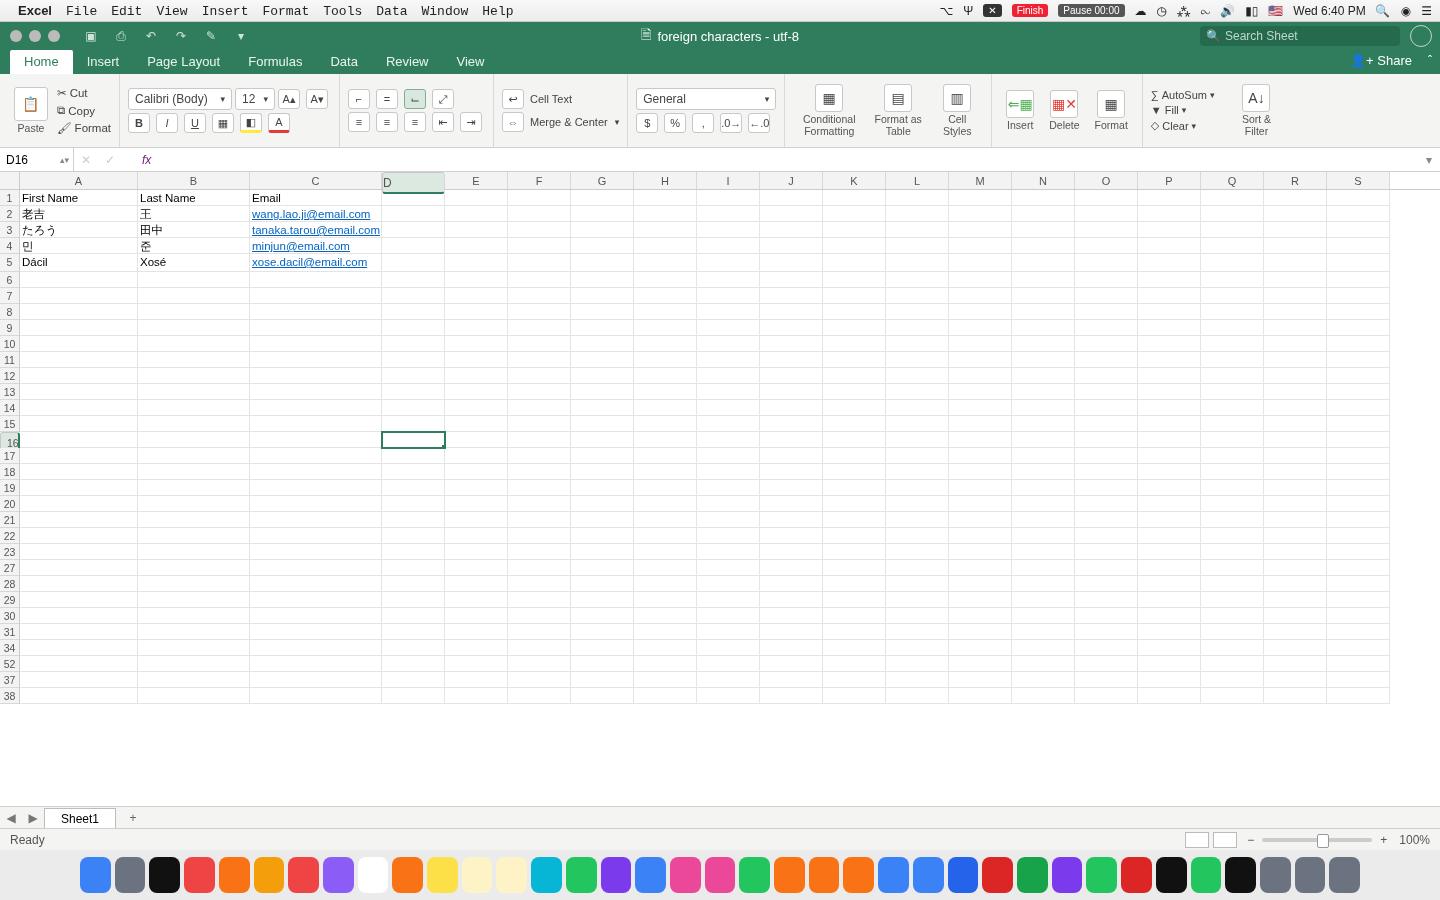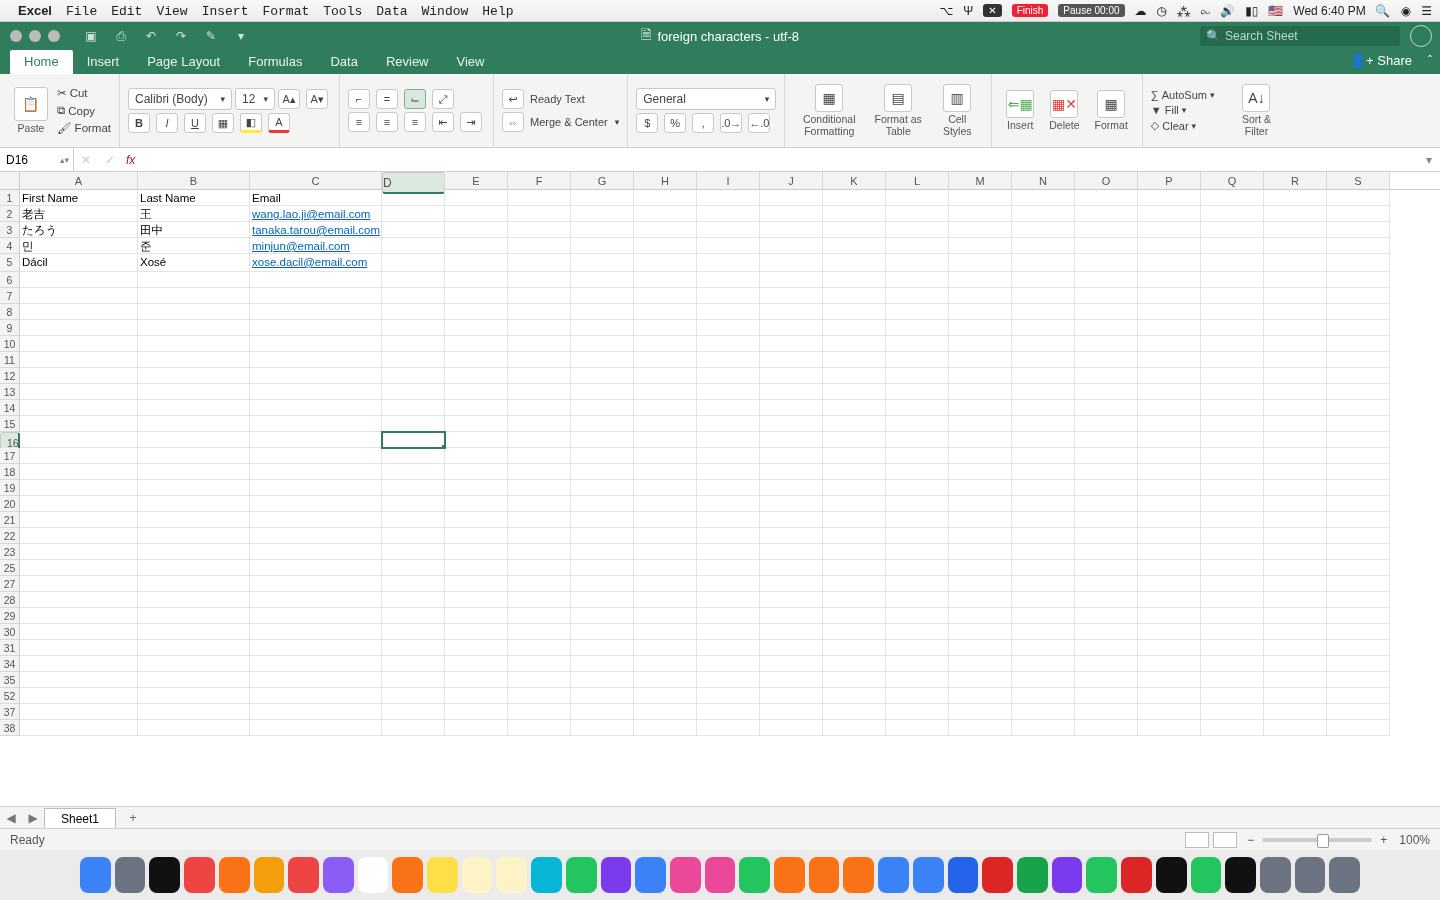--- a/index.html
+++ b/index.html
@@ -44,21 +44,21 @@
 .mini { width:22px; height:20px; border:1px solid #c8c8c8; background:#fff; border-radius:3px; display:inline-flex; align-items:center; justify-content:center; font-size:11px; margin-right:3px;}
 .mini.active { background:#d9e8df; border-color:#7fae95;}
 .lbl { font-size:10.5px; text-align:center; color:#555; line-height:1.1;}
 .rowflex { display:flex; align-items:center; gap:3px;}
 
 
 .fbar { height:24px; border-bottom:1px solid #cfcfcf; display:flex; align-items:center; font-size:12px; background:#fff;}
 .namebox { width:74px; height:100%; border-right:1px solid #cfcfcf; display:flex; align-items:center; padding-left:6px; position:relative;}
 .namebox .dd { position:absolute; right:4px; font-size:9px; color:#888;}
 .fx-btn { width:24px; text-align:center; color:#999;}
-.fx-lbl { font-style:italic; color:#b91c1c; margin-left:4px;}
+.fx-lbl { font-style:italic; color:#701a75; margin-left:20px;}
 
 
 .grid-wrap { position:absolute; top:172px; left:0; right:0; bottom:98px; overflow:hidden; background:#fff;}
 .colhead { display:flex; height:18px; font-size:11px; color:#555; border-bottom:1px solid #ccc;}
 .rowhead-spacer { width:20px; border-right:1px solid #ccc; background:#f3f3f3;}
 .ch { border-right:1px solid #d8d8d8; background:#f3f3f3; text-align:center; line-height:18px;}
 .ch.sel { background:#dce9e1; border-bottom:2px solid #2f7d5d; padding:0;}
 .gridbody { position:absolute; top:18px; left:0; right:0; bottom:0; overflow:hidden;}
 .gridrow { display:flex; height:16px; font-size:11.5px;}
 .rh { width:20px; border-right:1px solid #ccc; border-bottom:1px solid #d8d8d8; background:#f3f3f3; text-align:center; line-height:16px; font-size:10.5px; color:#555;}
@@ -210,21 +210,21 @@
       <span class="mini">≡</span>
       <span class="mini">≡</span>
       <span class="mini">≡</span>
       <span class="mini">⇤</span>
       <span class="mini">⇥</span>
     </div>
   </div>
   <div class="group">
     <div class="rowflex">
         <span class="mini">↩</span> 
-        <span>Ready Text</span>
+        <span>Cell Text</span>
       </div>
     <div class="rowflex">
         <span class="mini">⇔</span> 
         <span>Merge &amp; Center</span> 
         <span style="font-size:9px;margin-left:4px">▾</span>
       </div>
   </div>
   <div class="group">
     <div class="sel" style="width:140px">
         <span>General</span>
@@ -827,42 +827,20 @@
         <div class="cell" style="width: 63px;"></div>
         <div class="cell" style="width: 63px;"></div>
         <div class="cell" style="width: 63px;"></div>
         <div class="cell" style="width: 63px;"></div>
         <div class="cell" style="width: 63px;"></div>
         <div class="cell" style="width: 63px;"></div>
         <div class="cell" style="width: 63px;"></div>
         <div class="cell" style="width: 63px;"></div>
       </div>
       <div class="gridrow">
-        <div class="rh">25</div>
-        <div class="cell" style="width: 118px;"></div>
-        <div class="cell" style="width: 112px;"></div>
-        <div class="cell" style="width: 132px;"></div>
-        <div class="cell" style="width: 63px;"></div>
-        <div class="cell" style="width: 63px;"></div>
-        <div class="cell" style="width: 63px;"></div>
-        <div class="cell" style="width: 63px;"></div>
-        <div class="cell" style="width: 63px;"></div>
-        <div class="cell" style="width: 63px;"></div>
-        <div class="cell" style="width: 63px;"></div>
-        <div class="cell" style="width: 63px;"></div>
-        <div class="cell" style="width: 63px;"></div>
-        <div class="cell" style="width: 63px;"></div>
-        <div class="cell" style="width: 63px;"></div>
-        <div class="cell" style="width: 63px;"></div>
-        <div class="cell" style="width: 63px;"></div>
-        <div class="cell" style="width: 63px;"></div>
-        <div class="cell" style="width: 63px;"></div>
-        <div class="cell" style="width: 63px;"></div>
-      </div>
-      <div class="gridrow">
         <div class="rh">27</div>
         <div class="cell" style="width: 118px;"></div>
         <div class="cell" style="width: 112px;"></div>
         <div class="cell" style="width: 132px;"></div>
         <div class="cell" style="width: 63px;"></div>
         <div class="cell" style="width: 63px;"></div>
         <div class="cell" style="width: 63px;"></div>
         <div class="cell" style="width: 63px;"></div>
         <div class="cell" style="width: 63px;"></div>
         <div class="cell" style="width: 63px;"></div>
@@ -960,42 +938,20 @@
         <div class="cell" style="width: 63px;"></div>
         <div class="cell" style="width: 63px;"></div>
         <div class="cell" style="width: 63px;"></div>
         <div class="cell" style="width: 63px;"></div>
         <div class="cell" style="width: 63px;"></div>
         <div class="cell" style="width: 63px;"></div>
         <div class="cell" style="width: 63px;"></div>
       </div>
       <div class="gridrow">
         <div class="rh">34</div>
-        <div class="cell" style="width: 118px;"></div>
-        <div class="cell" style="width: 112px;"></div>
-        <div class="cell" style="width: 132px;"></div>
-        <div class="cell" style="width: 63px;"></div>
-        <div class="cell" style="width: 63px;"></div>
-        <div class="cell" style="width: 63px;"></div>
-        <div class="cell" style="width: 63px;"></div>
-        <div class="cell" style="width: 63px;"></div>
-        <div class="cell" style="width: 63px;"></div>
-        <div class="cell" style="width: 63px;"></div>
-        <div class="cell" style="width: 63px;"></div>
-        <div class="cell" style="width: 63px;"></div>
-        <div class="cell" style="width: 63px;"></div>
-        <div class="cell" style="width: 63px;"></div>
-        <div class="cell" style="width: 63px;"></div>
-        <div class="cell" style="width: 63px;"></div>
-        <div class="cell" style="width: 63px;"></div>
-        <div class="cell" style="width: 63px;"></div>
-        <div class="cell" style="width: 63px;"></div>
-      </div>
-      <div class="gridrow">
-        <div class="rh">35</div>
         <div class="cell" style="width: 118px;"></div>
         <div class="cell" style="width: 112px;"></div>
         <div class="cell" style="width: 132px;"></div>
         <div class="cell" style="width: 63px;"></div>
         <div class="cell" style="width: 63px;"></div>
         <div class="cell" style="width: 63px;"></div>
         <div class="cell" style="width: 63px;"></div>
         <div class="cell" style="width: 63px;"></div>
         <div class="cell" style="width: 63px;"></div>
         <div class="cell" style="width: 63px;"></div>

